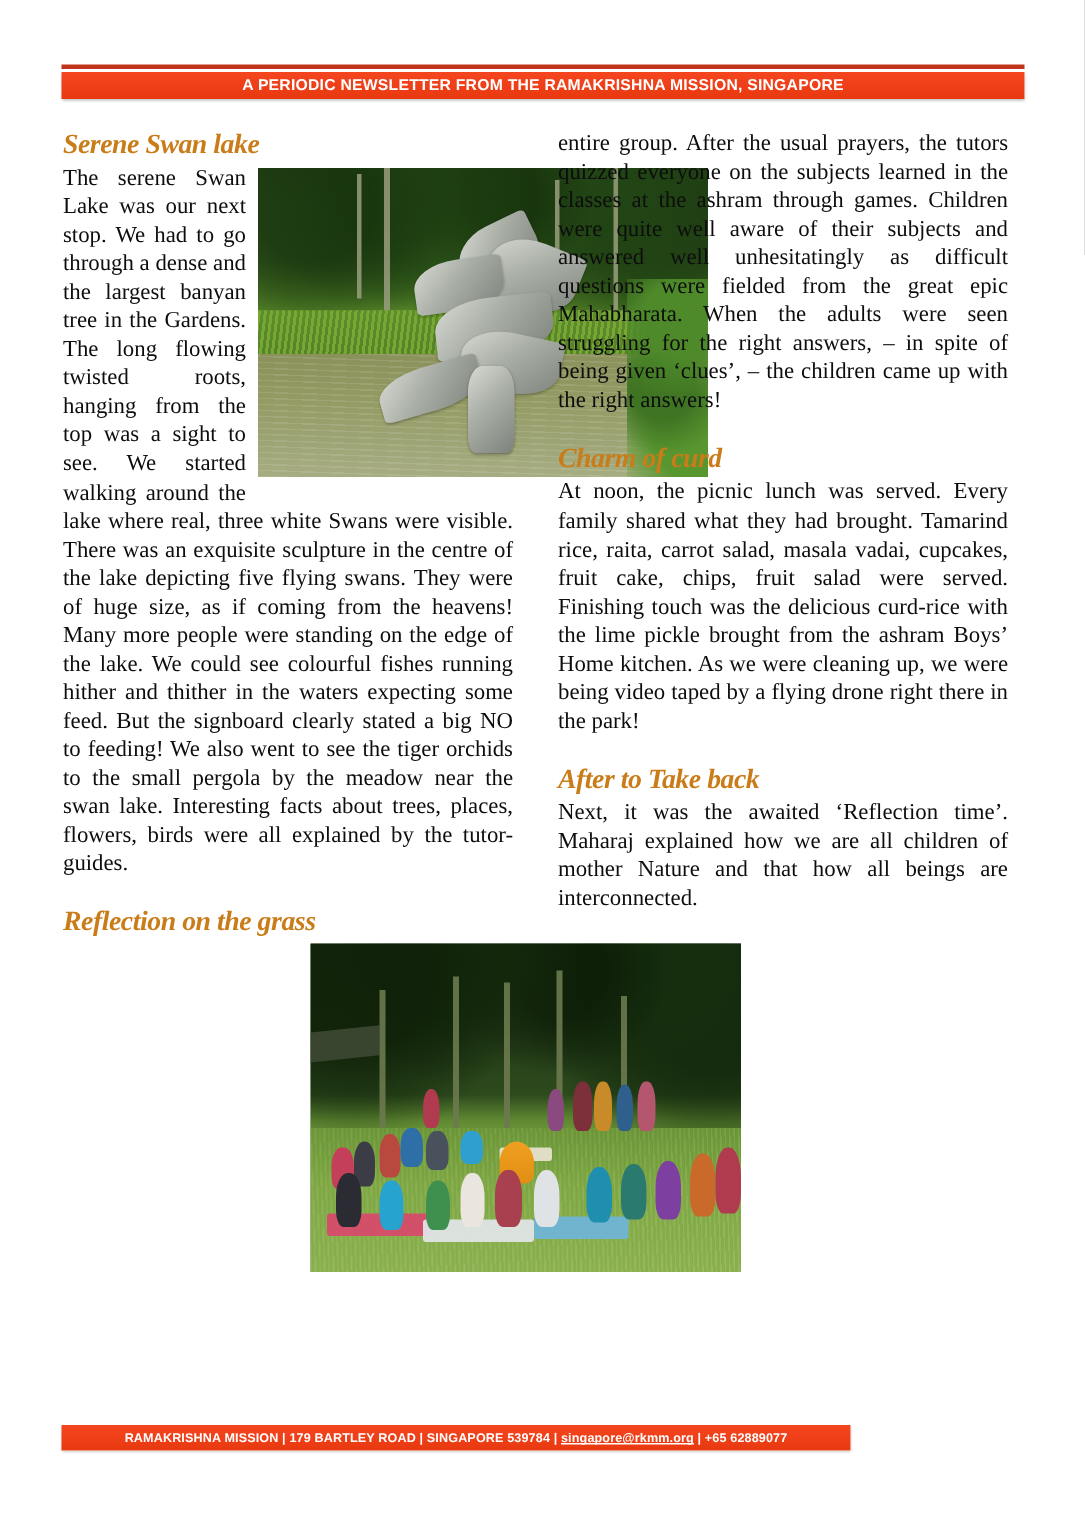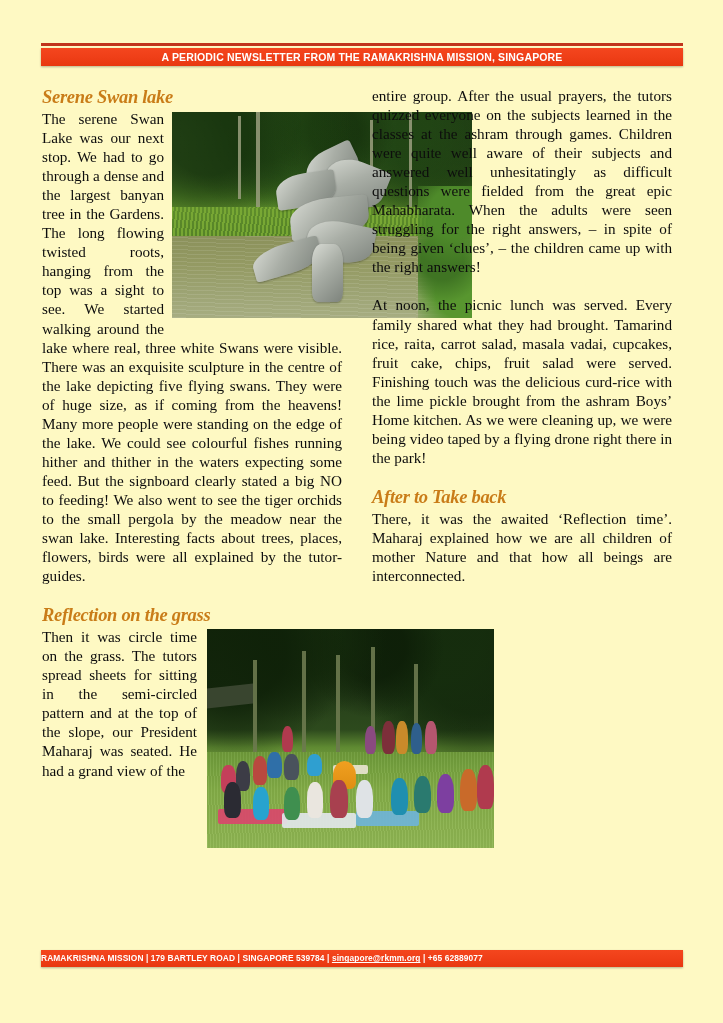--- a/index.html
+++ b/index.html
@@ -5,21 +5,21 @@
 <style>
   html, body {
     margin: 0;
     padding: 0;
     background: #c8c8c8;
   }
   .page {
     position: relative;
     width: 723px;
     height: 1023px;
-    background: #fef9c3;
+    background: #ffffff;
     margin: 0 auto;
     overflow: hidden;
     font-family: "Liberation Serif", "DejaVu Serif", serif;
   }
 
   
   .banner-rule {
     position: absolute;
     left: 41px;
     top: 43px;
@@ -47,26 +47,27 @@
     letter-spacing: 0.15px;
     white-space: nowrap;
     line-height: 1;
   }
 
   
   .footer {
     position: absolute;
     left: 41px;
     top: 950px;
-    width: 642px;
+    width: 526px;
     height: 17px;
     background: linear-gradient(to bottom, #f4461e 0%, #ef3f18 50%, #e8380f 100%);
     box-shadow: 0 1px 2px rgba(0,0,0,0.28);
     display: flex;
     align-items: center;
+    justify-content: center;
   }
   .footer-text {
     color: #ffffff;
     font-family: "Liberation Sans", "DejaVu Sans", sans-serif;
     font-weight: bold;
     font-size: 8.4px;
     letter-spacing: 0.1px;
     white-space: nowrap;
     line-height: 1;
   }
@@ -294,35 +295,35 @@
       <div class="cg-person" style="left:35%;top:70%;width:5.5%;height:16%;background:#eae6df;"></div>
       <div class="cg-person" style="left:43%;top:69%;width:6%;height:17%;background:#a8404f;"></div>
       <div class="cg-person" style="left:52%;top:69%;width:6%;height:17%;background:#dfe3e6;"></div>
       <div class="cg-person" style="left:64%;top:68%;width:6%;height:17%;background:#1f8fb0;"></div>
       <div class="cg-person" style="left:72%;top:67%;width:6%;height:17%;background:#2a7a6f;"></div>
       <div class="cg-person" style="left:80%;top:66%;width:6%;height:18%;background:#7d3fa0;"></div>
       <div class="cg-person" style="left:88%;top:64%;width:6%;height:19%;background:#c96a2a;"></div>
       <div class="cg-person" style="left:94%;top:62%;width:6%;height:20%;background:#b03a4e;"></div>
     </div>
 
-    <p class="body">Then it was circle time on the grass. The tutors spread sheets for sitting in the semi-circled pattern and at the top of the slope, our President Maharaj was seated. He had a grand view of the</p>
   </div>
 
   <div class="col col-right">
 
     <p class="body">entire group. After the usual prayers, the tutors quizzed everyone on the subjects learned in the classes at the ashram through games. Children were quite well aware of their subjects and answered well unhesitatingly as difficult questions were fielded from the great epic Mahabharata. When the adults were seen struggling for the right answers, – in spite of being given ‘clues’, – the children came up with the right answers!</p>
 
     <div class="gap-md"></div>
 
+    <h2 class="sec">Charm of curd</h2>
     <p class="body">At noon, the picnic lunch was served. Every family shared what they had brought.  Tamarind rice, raita, carrot salad, masala vadai, cupcakes, fruit cake, chips, fruit salad were  served.  Finishing touch was the delicious curd-rice with the lime pickle brought from the ashram Boys’ Home kitchen.  As we were cleaning up, we were being video taped by a flying drone right there in the park!</p>
 
     <div class="gap-md"></div>
 
     <h2 class="sec">After to Take back</h2>
-    <p class="body">There, it was the awaited ‘Reflection time’.  Maharaj explained how we are all children of mother Nature and that how all beings are interconnected.</p>
+    <p class="body">Next, it was the awaited ‘Reflection time’.  Maharaj explained how we are all children of mother Nature and that how all beings are interconnected.</p>
   </div>
 
   <div class="footer">
     <span class="footer-text">
       <span>RAMAKRISHNA MISSION</span><span> | </span><span>179 BARTLEY ROAD</span><span> | </span><span>SINGAPORE 539784</span><span> | </span><span class="em">singapore@rkmm.org</span><span> | </span><span>+65 62889077</span>
     </span>
   </div>
 
 </div>
 

